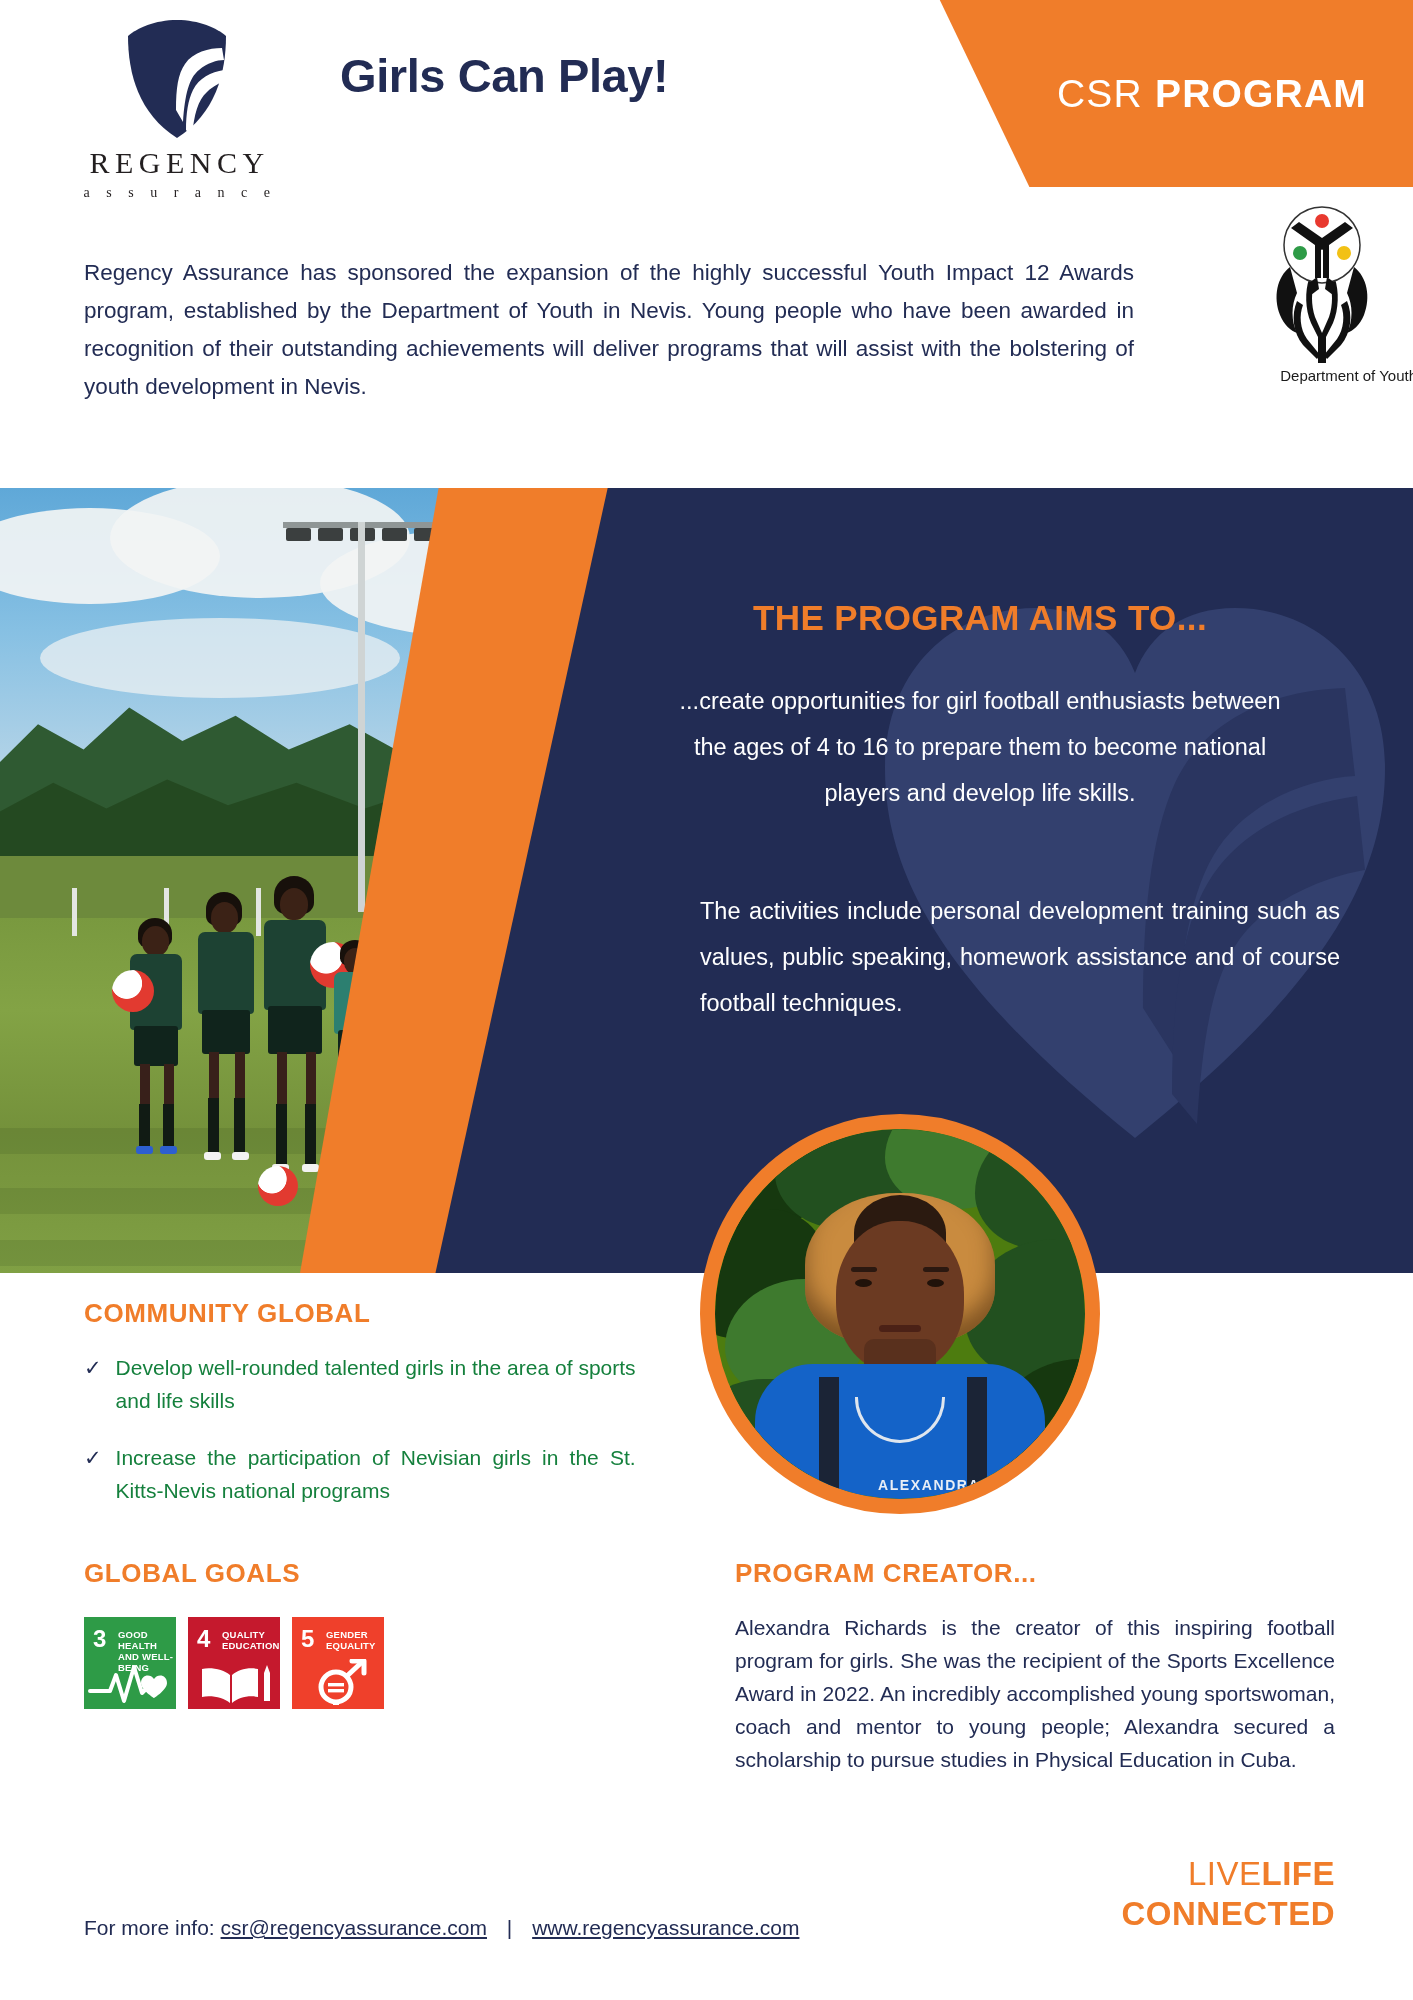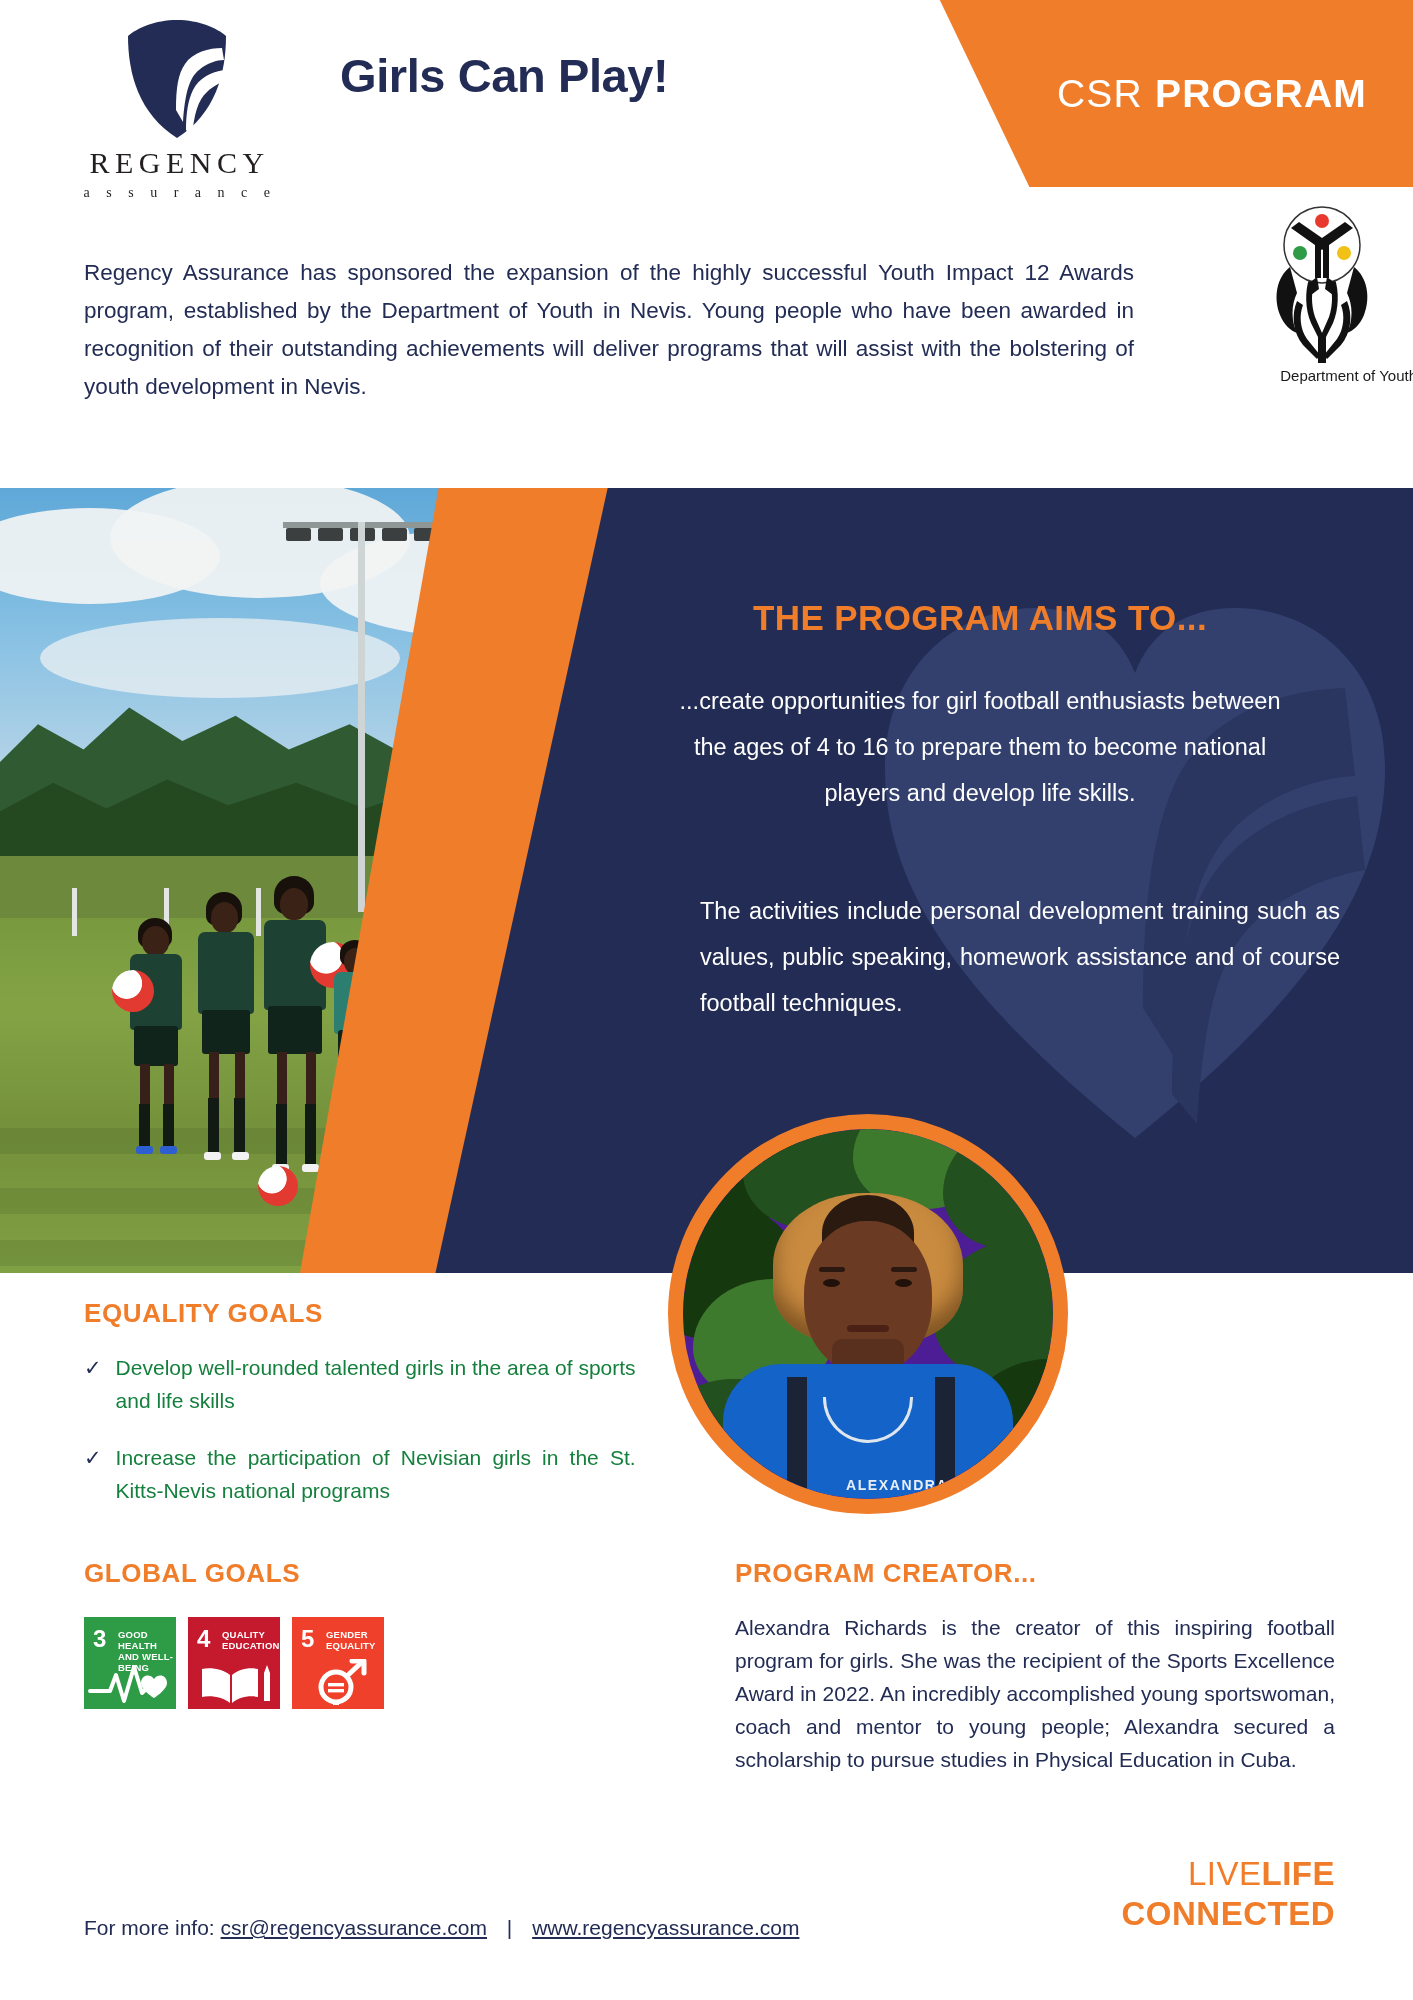--- a/index.html
+++ b/index.html
@@ -121,22 +121,22 @@
     font-size:23.5px; line-height:46px; color:#ffffff; text-align:center;
   }
   .aims-p2 {
     position:absolute; left:700px; top:400px; width:640px;
     font-size:23.5px; line-height:46px; color:#ffffff;
     text-align:justify; text-justify:inter-word;
   }
 
   
   .portrait {
-    position:absolute; left:668px; top:1114px; width:400px; height:400px;
-    border-radius:50%; border:15px solid #F07D2A; overflow:hidden; background:#4c1d95;
+    position:absolute; left:700px; top:1114px; width:400px; height:400px;
+    border-radius:50%; border:15px solid #F07D2A; overflow:hidden; background:#4d7c0f;
   }
   .portrait-inner { position:absolute; inset:0; border-radius:50%; overflow:hidden; }
   .leaf { position:absolute; border-radius:60% 40% 55% 45%; background:#22501f; }
   .leaf.lit { background:#3e7a2e; }
   .leaf.dark { background:#16380f; }
   .pt-shirt {
     position:absolute; left:50%; top:235px; transform:translateX(-50%);
     width:290px; height:180px; border-radius:58px 58px 12px 12px; background:#1463C8;
   }
   .pt-neck { position:absolute; left:50%; top:210px; transform:translateX(-50%);
@@ -434,21 +434,21 @@
     <div class="pt-neck"></div>
     <div class="pt-shirt"></div>
     <div class="pt-strap" style="left:104px;"></div>
     <div class="pt-strap" style="left:252px;"></div>
     <div class="pt-chain"></div>
     <div class="pt-name">ALEXANDRA</div>
   </div>
 </div>
 
 <div class="community">
-  <div class="sec-head">EQUALITY GOALS</div>
+  <div class="sec-head">COMMUNITY GLOBAL</div>
   <div class="bullets">
     <div class="bullet">
       <span class="tick">✓</span>
       <span class="btxt">Develop well-rounded talented girls in the area of sports and life skills</span>
     </div>
     <div class="bullet">
       <span class="tick">✓</span>
       <span class="btxt">Increase the participation of Nevisian girls in the St. Kitts-Nevis national programs</span>
     </div>
   </div>

